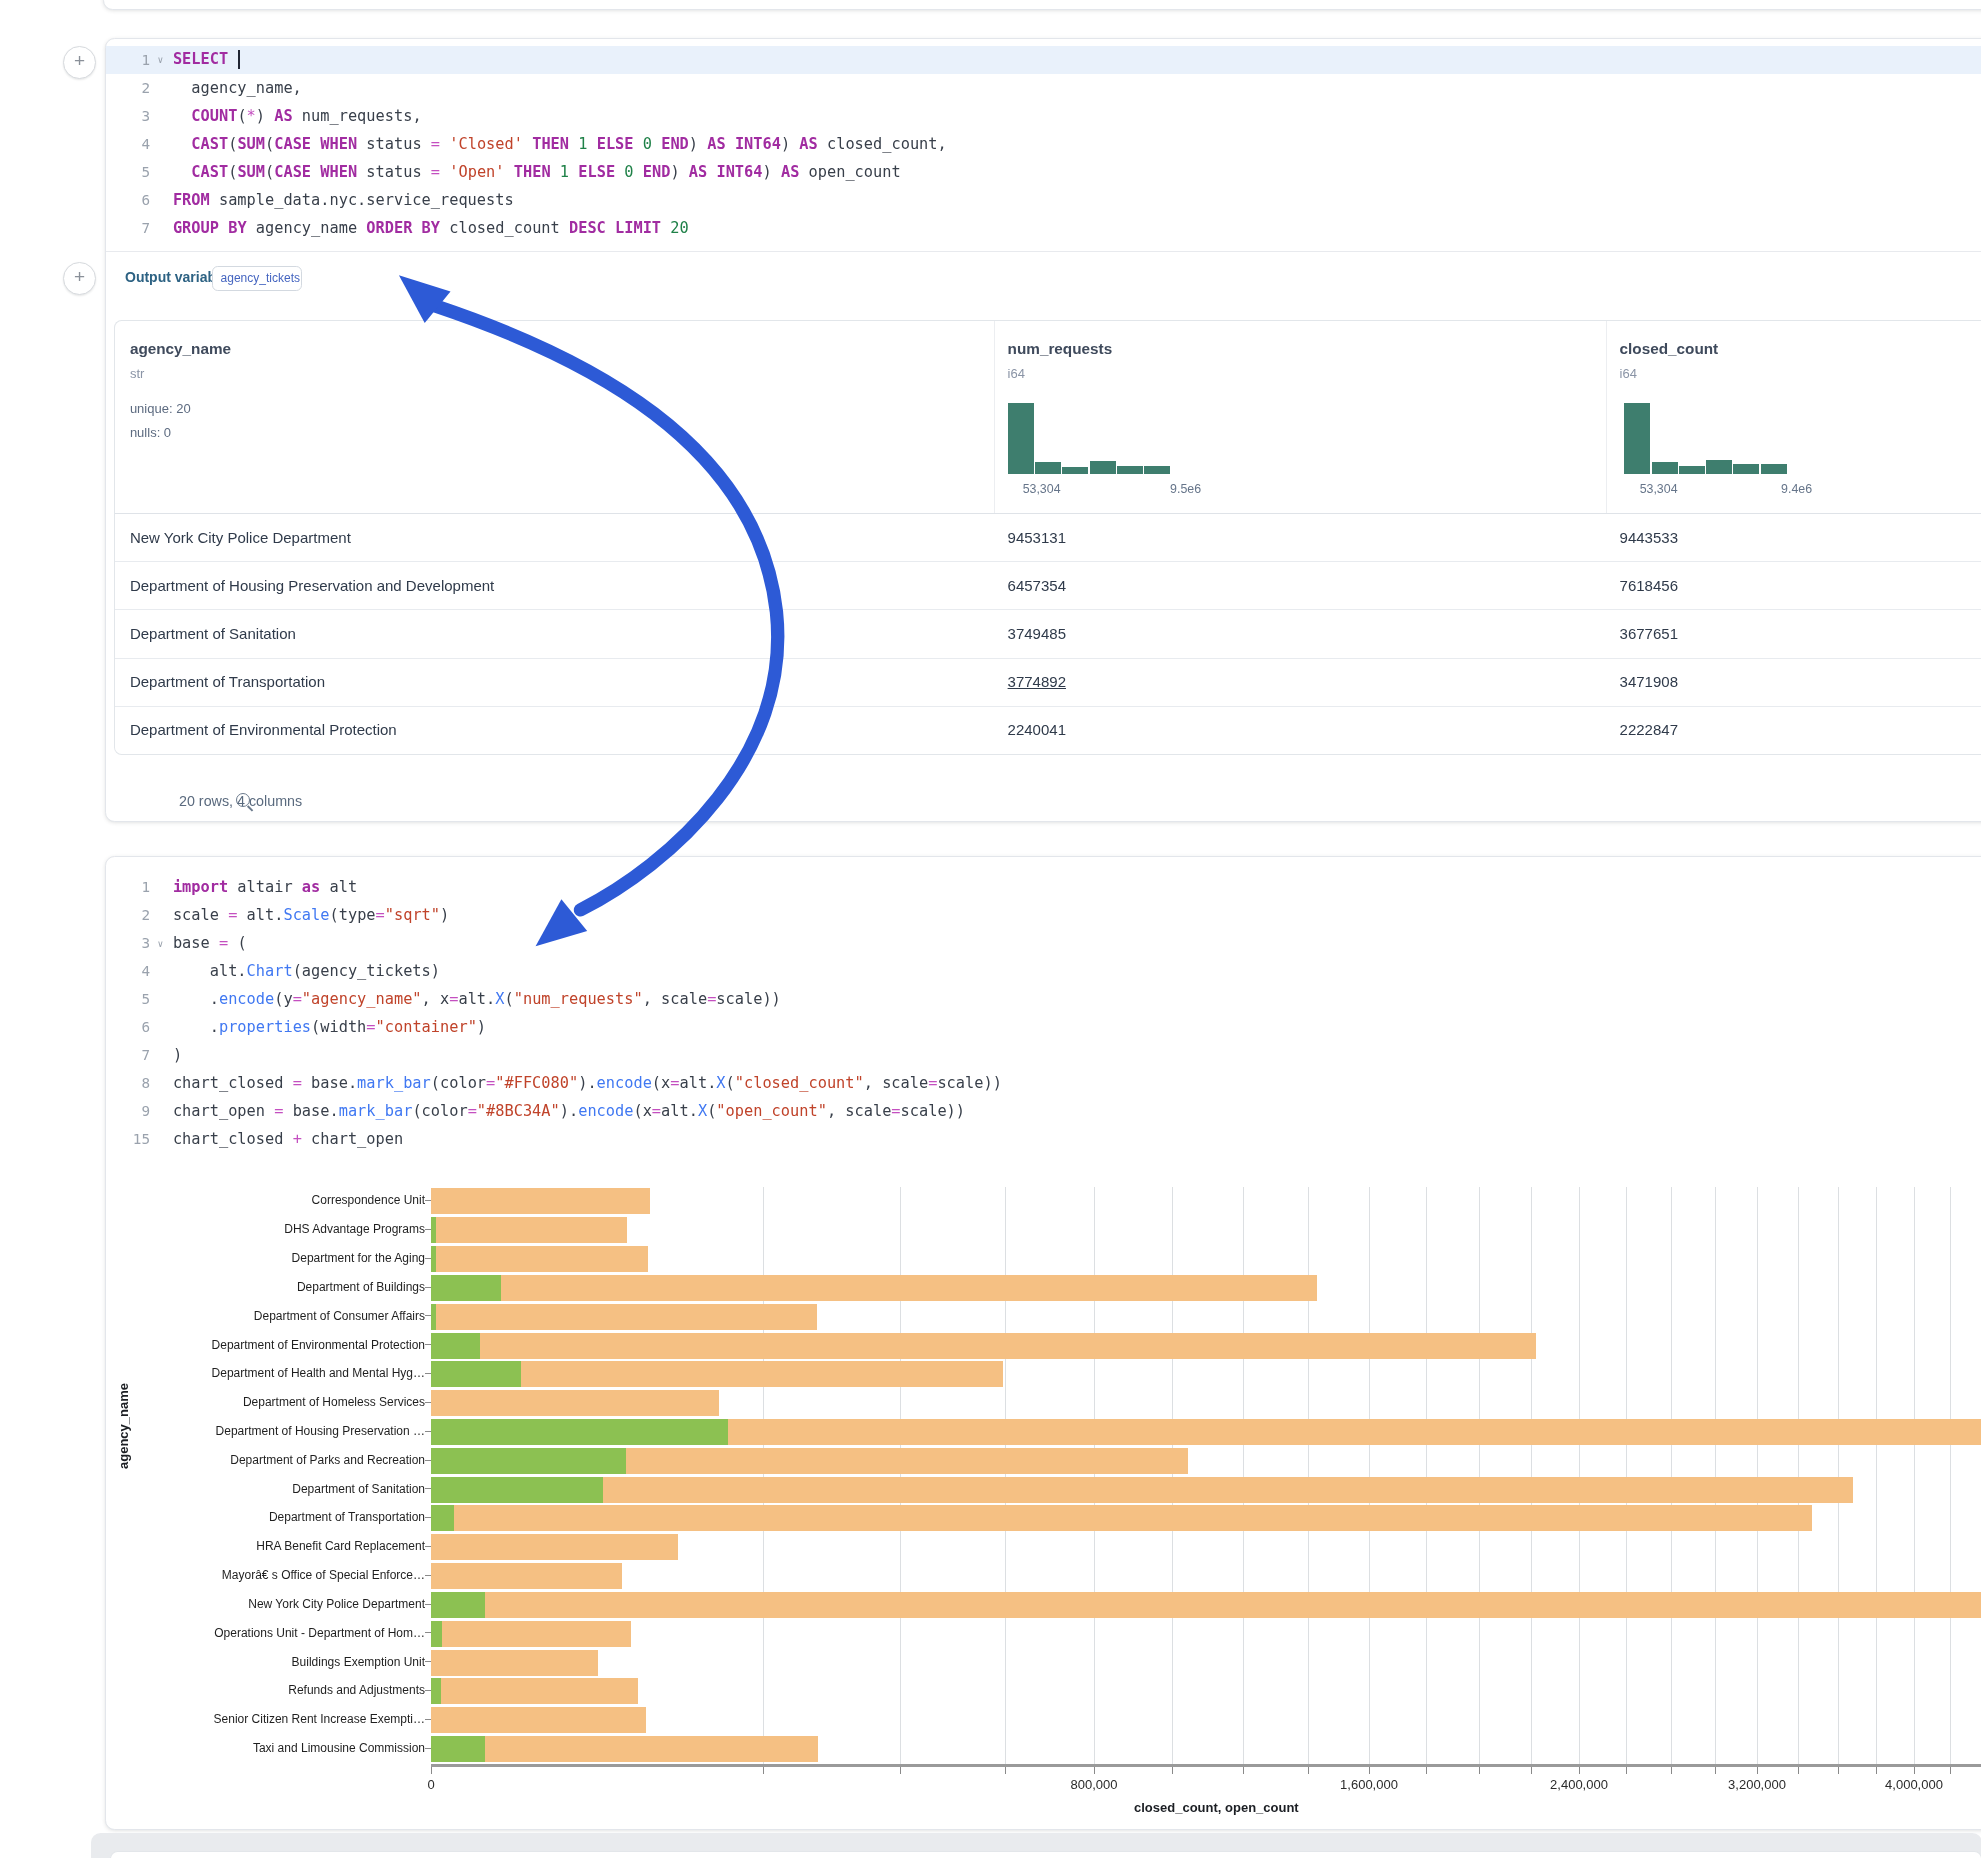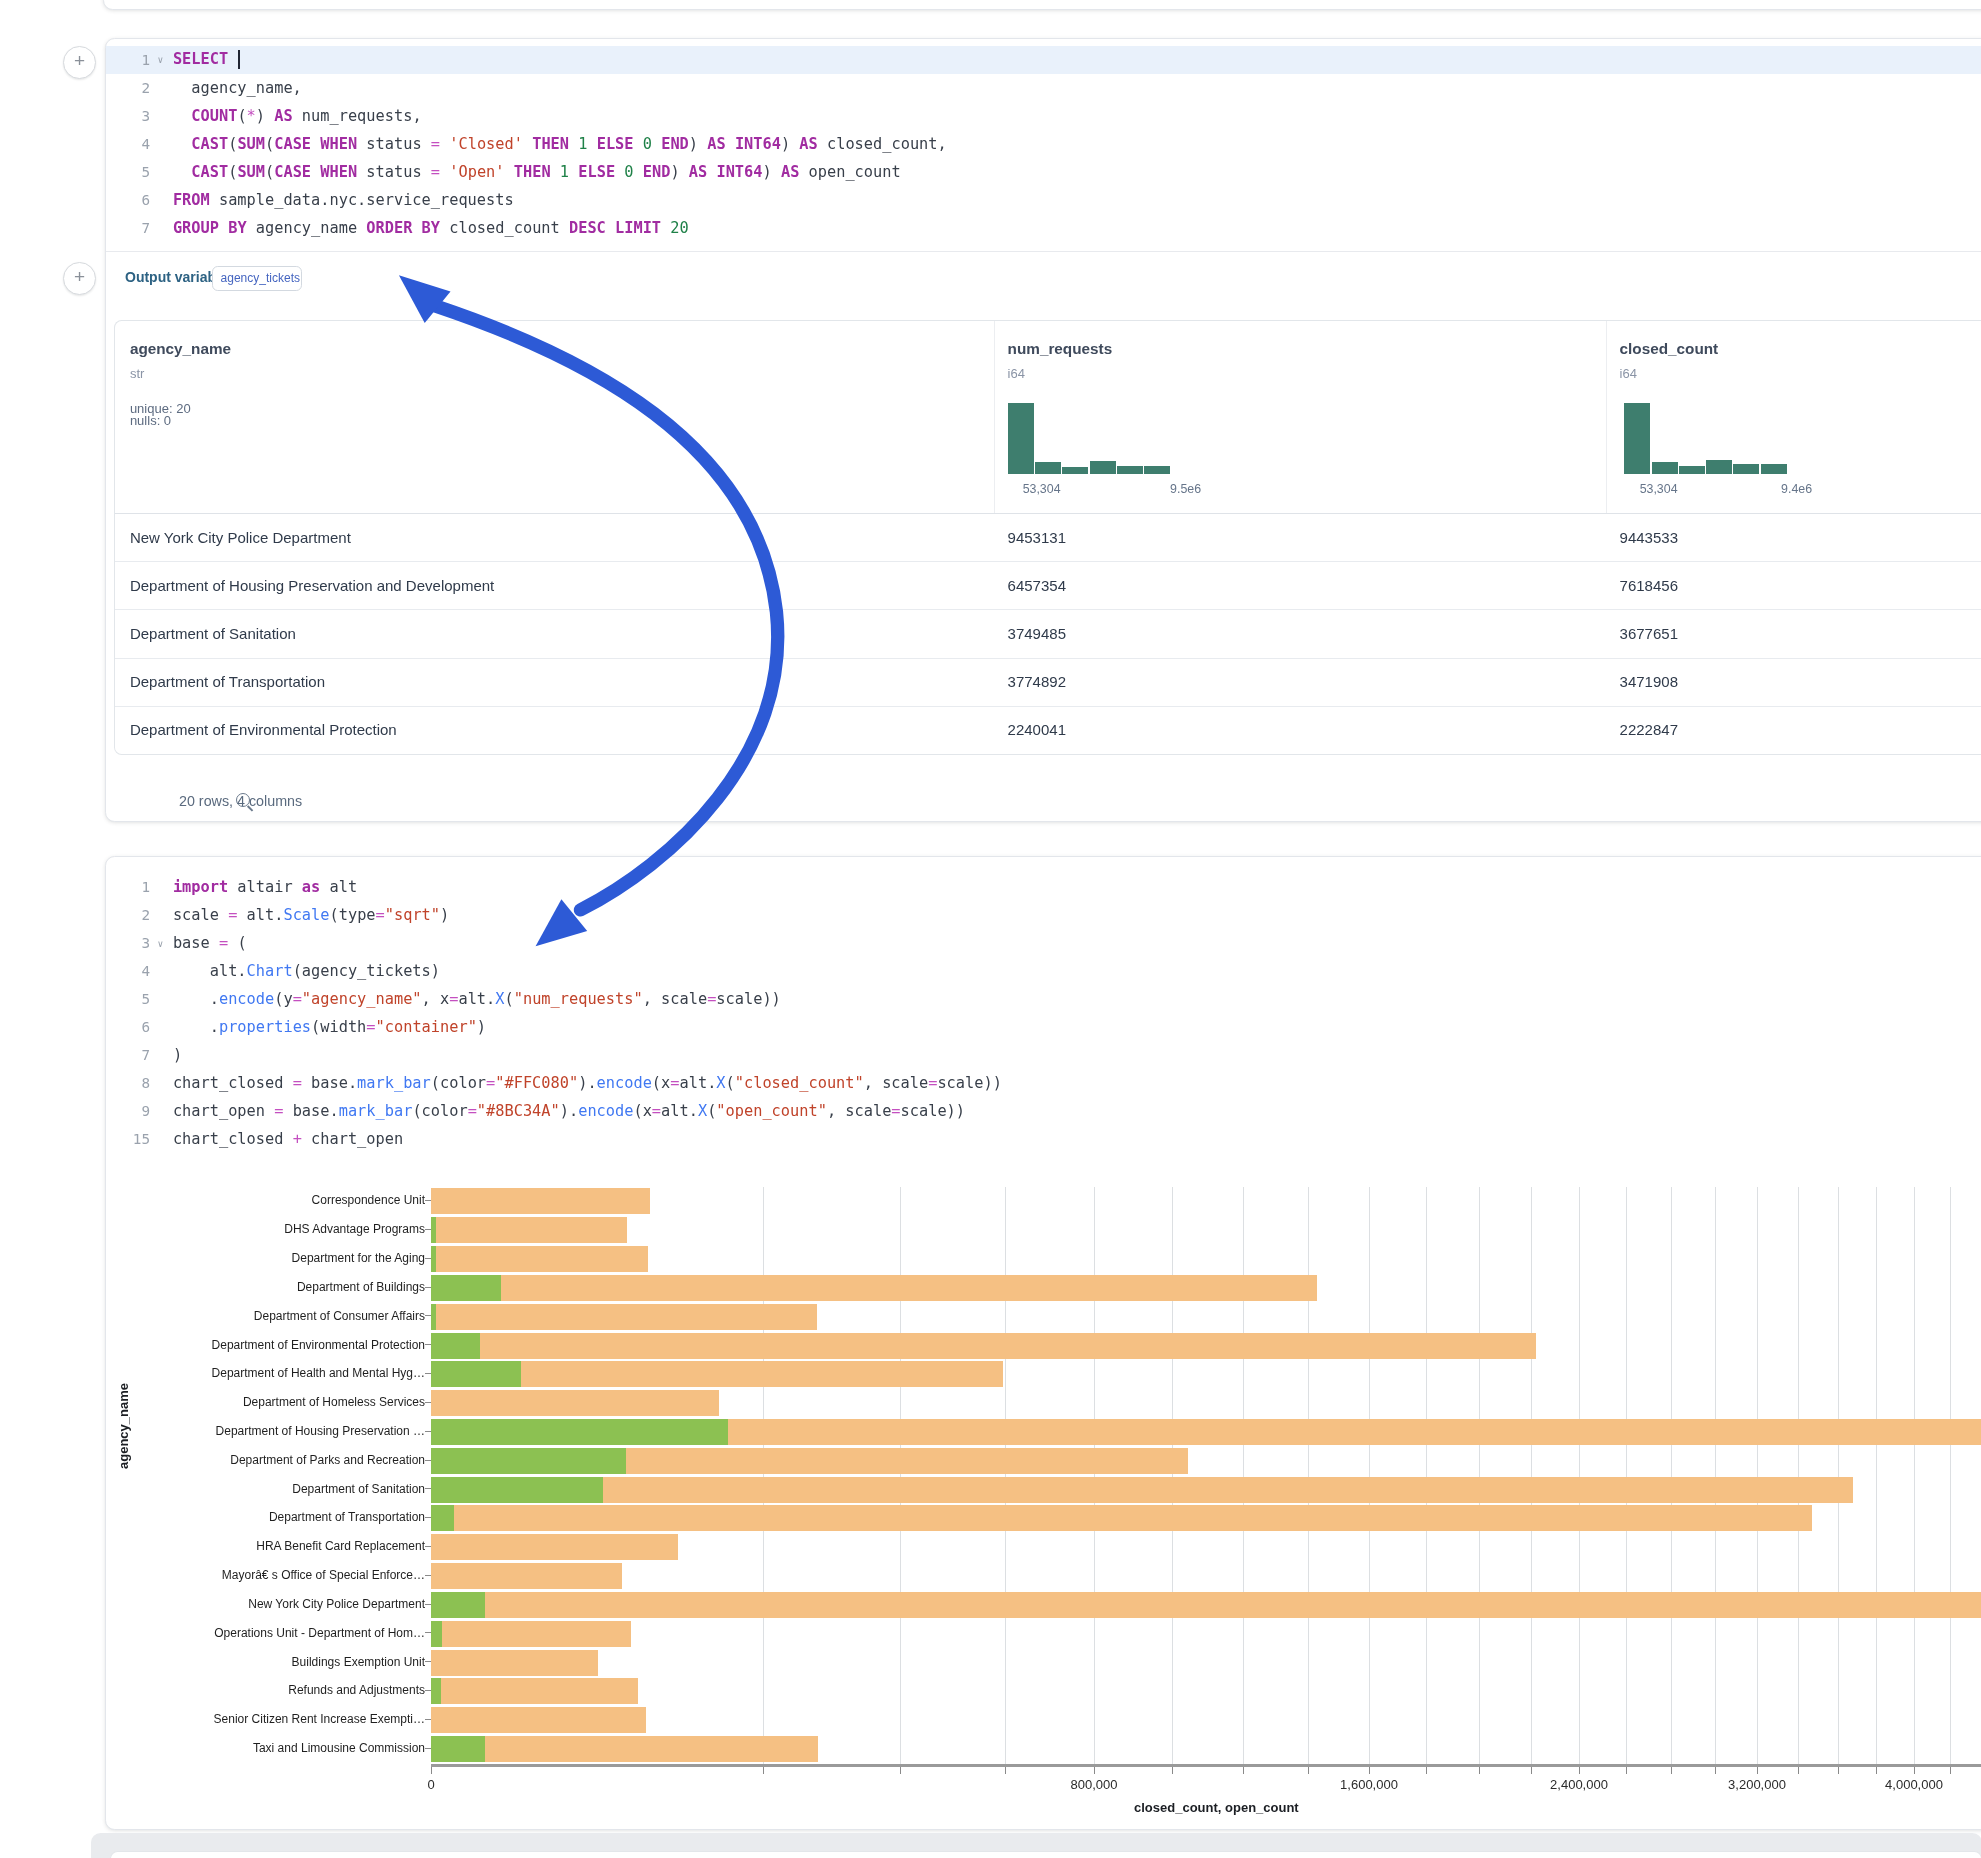--- a/index.html
+++ b/index.html
@@ -92,21 +92,21 @@
     <div class="outvar-pill" style="left:106px;top:227px;">agency_tickets</div>
 
     <div class="tbl" style="left:7.6px;top:281px;width:1884px;height:433px;">
 
       <div class="tbl-divider-v" style="left:879px;top:0;height:192px;"></div>
       <div class="tbl-divider-v" style="left:1491px;top:0;height:192px;"></div>
 
       <div class="col-title" style="left:15.3px;top:19px;">agency_name</div>
       <div class="col-type" style="left:15.3px;top:45px;">str</div>
       <div class="col-stat" style="left:15.3px;top:80px;">unique: 20</div>
-      <div class="col-stat" style="left:15.3px;top:92px;">nulls: 0</div>
+      <div class="col-stat" style="left:15.3px;top:104px;">nulls: 0</div>
 
       <div class="col-title" style="left:893px;top:19px;">num_requests</div>
       <div class="col-type" style="left:893px;top:45px;">i64</div>
       <div id="hist-num"></div>
       <div class="hist-label" style="left:927px;top:161px;">53,304</div>
       <div class="hist-label" style="left:1071px;top:161px;">9.5e6</div>
 
       <div class="col-title" style="left:1505px;top:19px;">closed_count</div>
       <div class="col-type" style="left:1505px;top:45px;">i64</div>
       <div id="hist-closed"></div>
@@ -120,21 +120,21 @@
           <div class="row-text" style="left: 1505px; top: 208px;">9443533</div>
           <div class="row-text" style="left: 15.3px; top: 256px;">Department of Housing Preservation and Development</div>
           <div class="row-text" style="left: 893px; top: 256px;">6457354</div>
           <div class="row-text" style="left: 1505px; top: 256px;">7618456</div>
           <div class="tbl-line-h" style="top: 240px;"></div>
           <div class="row-text" style="left: 15.3px; top: 304px;">Department of Sanitation</div>
           <div class="row-text" style="left: 893px; top: 304px;">3749485</div>
           <div class="row-text" style="left: 1505px; top: 304px;">3677651</div>
           <div class="tbl-line-h" style="top: 288px;"></div>
           <div class="row-text" style="left: 15.3px; top: 352px;">Department of Transportation</div>
-          <div class="row-text" style="left: 893px; top: 352px;">3774892</div>
+          <div class="row-text" style="left: 893px; top: 352px; text-decoration: underline;">3774892</div>
           <div class="row-text" style="left: 1505px; top: 352px;">3471908</div>
           <div class="tbl-line-h" style="top: 337px;"></div>
           <div class="row-text" style="left: 15.3px; top: 400px;">Department of Environmental Protection</div>
           <div class="row-text" style="left: 893px; top: 400px;">2240041</div>
           <div class="row-text" style="left: 1505px; top: 400px;">2222847</div>
           <div class="tbl-line-h" style="top: 385px;"></div>
         </div>
     <div class="hist-bar" style="left: 893px; width: 26px; top: 82px; height: 71px;"></div>
         <div class="hist-bar" style="left: 920px; width: 26px; top: 141px; height: 11.5px;"></div>
         <div class="hist-bar" style="left: 947px; width: 26px; top: 146px; height: 6.7px;"></div>

